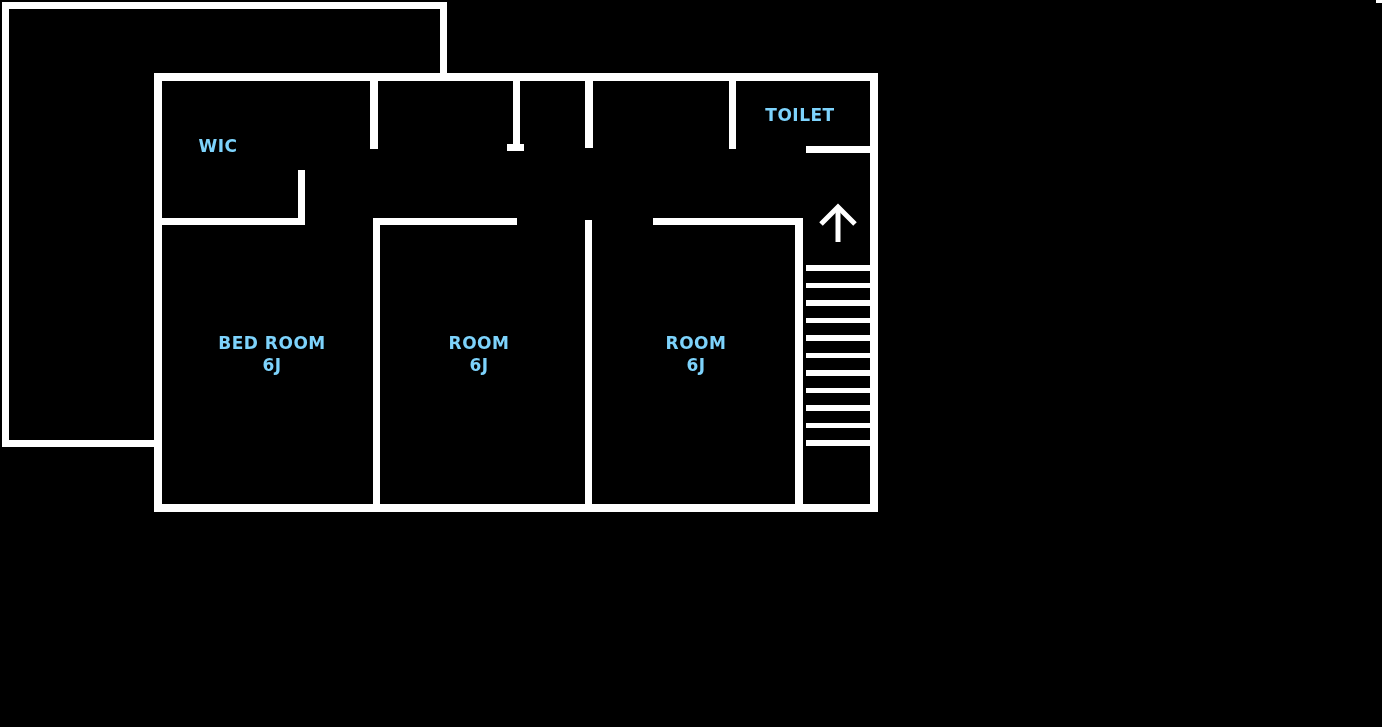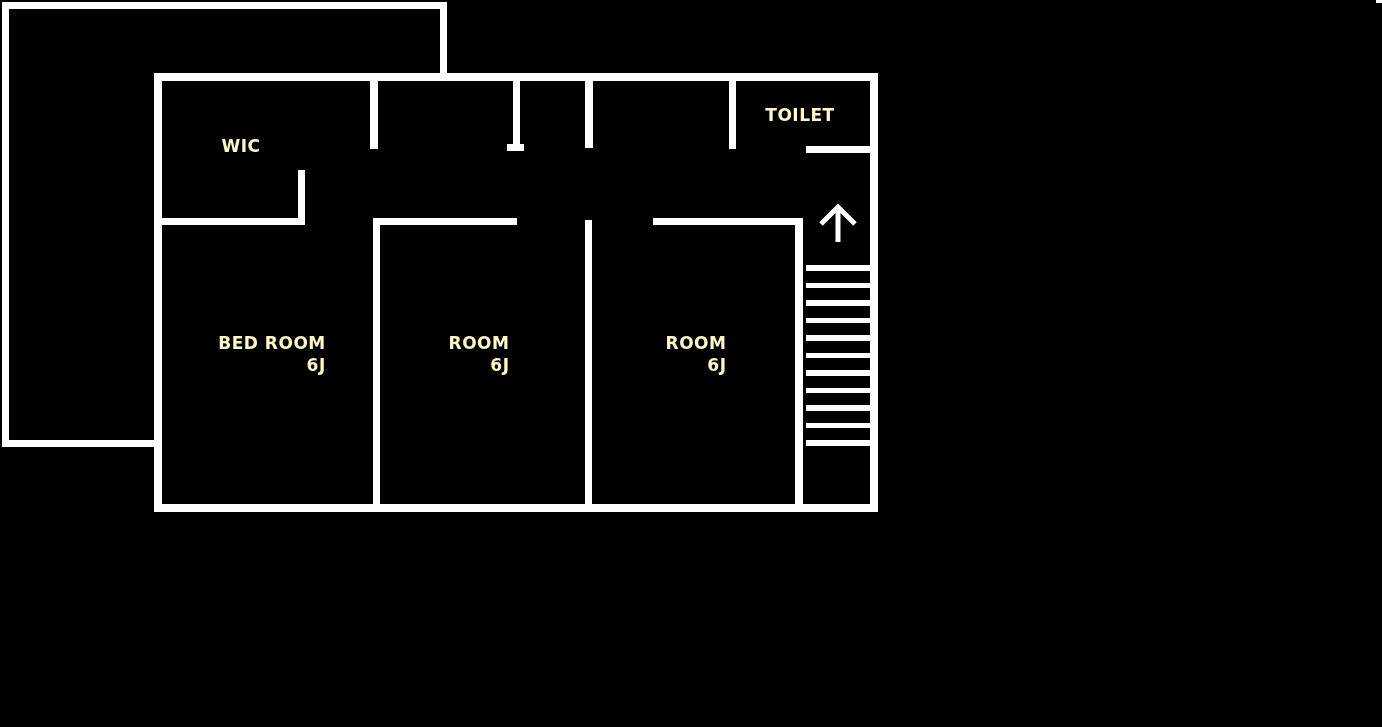--- a/index.html
+++ b/index.html
@@ -5,23 +5,23 @@
   html,body{margin:0;padding:0;background:#000;}
   #screen{
     position:relative;width:1382px;height:727px;background:#000;
     overflow:hidden;font-family:"DejaVu Sans",sans-serif;
   }
   .wall{position:absolute;background:#fff;}
   .outline{position:absolute;border:7px solid #fff;box-sizing:border-box;background:transparent;}
   #plan{position:absolute;left:154px;top:73px;width:724px;height:439px;
         background:#000;border:8px solid #fff;box-sizing:border-box;}
   .label{
-    position:absolute;color:#fef9c3;font-weight:700;font-size:17px;line-height:22px;
+    position:absolute;color:#7dd3fc;font-weight:700;font-size:17px;line-height:22px;
     letter-spacing:0.5px;white-space:nowrap;transform:translateX(-50%);
-    text-align:right;
+    text-align:center;
   }
   .step{position:absolute;left:0;width:65px;height:5.5px;background:#fff;}
   #staircase{position:absolute;left:806px;top:265px;width:65px;height:186px;}
   #up-arrow{position:absolute;left:817px;top:203px;}
   #corner-tick{position:absolute;left:1376px;top:0;width:6px;height:3px;background:#fff;}
 </style>
 </head>
 <body>
 
 <div id="screen">
@@ -56,21 +56,21 @@
       <div class="step" style="top: 140px;"></div>
       <div class="step" style="top: 157.5px;"></div>
       <div class="step" style="top: 175px;"></div>
     </div>
 
   <svg id="up-arrow" width="42" height="42" viewBox="0 0 42 42">
     <path d="M4 21 L21 4 L38 21" fill="none" stroke="#ffffff" stroke-width="5"></path>
     <path d="M21 6 L21 39" fill="none" stroke="#ffffff" stroke-width="5"></path>
   </svg>
 
-  <div class="label" style="left:241px;top:135px;">WIC</div>
+  <div class="label" style="left:218px;top:135px;">WIC</div>
 
   <div class="label" style="left:800px;top:104px;">TOILET</div>
 
   <div class="label" style="left:272px;top:332px;">
     <div>BED ROOM</div>
     <div>6J</div>
   </div>
 
   <div class="label" style="left:479px;top:332px;">
     <div>ROOM</div>

